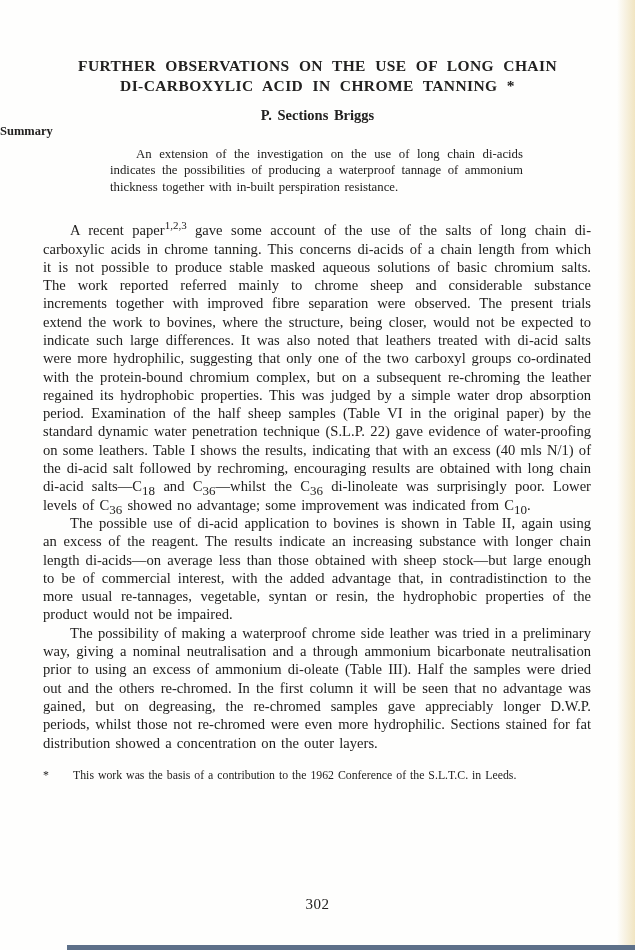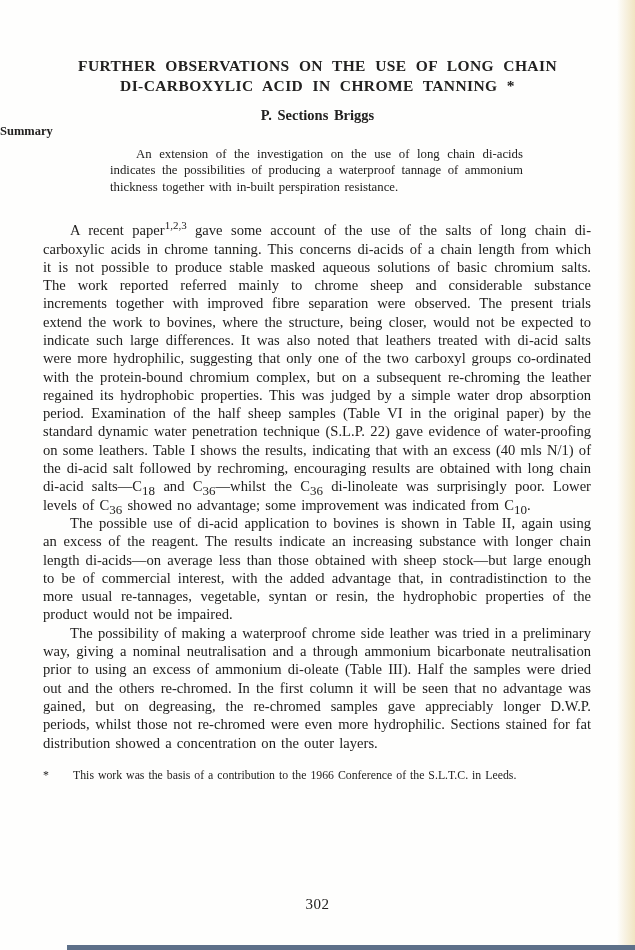--- a/index.html
+++ b/index.html
@@ -109,20 +109,20 @@
 
   <p class="summary-text">An extension of the investigation on the use of long chain di-acids indicates the possibilities of producing a waterproof tannage of ammonium thickness together with in-built perspiration resistance.</p>
 
   <div class="body-text">
     <p><span>A recent paper</span><sup>1,2,3</sup><span> gave some account of the use of the salts of long chain di-carboxylic acids in chrome tanning. This concerns di-acids of a chain length from which it is not possible to produce stable masked aqueous solutions of basic chromium salts. The work reported referred mainly to chrome sheep and considerable substance increments together with improved fibre separation were observed. The present trials extend the work to bovines, where the structure, being closer, would not be expected to indicate such large differences. It was also noted that leathers treated with di-acid salts were more hydrophilic, suggesting that only one of the two carboxyl groups co-ordinated with the protein-bound chromium complex, but on a subsequent re-chroming the leather regained its hydrophobic properties. This was judged by a simple water drop absorption period. Examination of the half sheep samples (Table VI in the original paper) by the standard dynamic water penetration technique (S.L.P. 22) gave evidence of water-proofing on some leathers. Table I shows the results, indicating that with an excess (40 mls N/1) of the di-acid salt followed by rechroming, encouraging results are obtained with long chain di-acid salts—C</span><sub>18</sub><span> and C</span><sub>36</sub><span>—whilst the C</span><sub>36</sub><span> di-linoleate was surprisingly poor. Lower levels of C</span><sub>36</sub><span> showed no advantage; some improvement was indicated from C</span><sub>10</sub><span>.</span></p>
     <p><span>The possible use of di-acid application to bovines is shown in Table II, again using an excess of the reagent. The results indicate an increasing substance with longer chain length di-acids—on average less than those obtained with sheep stock—but large enough to be of commercial interest, with the added advantage that, in contradistinction to the more usual re-tannages, vegetable, syntan or resin, the hydrophobic properties of the product would not be impaired.</span></p>
     <p><span>The possibility of making a waterproof chrome side leather was tried in a preliminary way, giving a nominal neutralisation and a through ammonium bicarbonate neutralisation prior to using an excess of ammonium di-oleate (Table III). Half the samples were dried out and the others re-chromed. In the first column it will be seen that no advantage was gained, but on degreasing, the re-chromed samples gave appreciably longer D.W.P. periods, whilst those not re-chromed were even more hydrophilic. Sections stained for fat distribution showed a concentration on the outer layers.</span></p>
   </div>
 
   <p class="footnote">
-    <span class="fn-marker">*</span><span>This work was the basis of a contribution to the 1966 Conference of the S.L.T.C. in Leeds.</span>
+    <span class="fn-marker">*</span><span>This work was the basis of a contribution to the 1962 Conference of the S.L.T.C. in Leeds.</span>
   </p>
 
   <div class="page-number">302</div>
 
   <div class="bottom-bar"></div>
 
 </div>
 
 </body></html>

